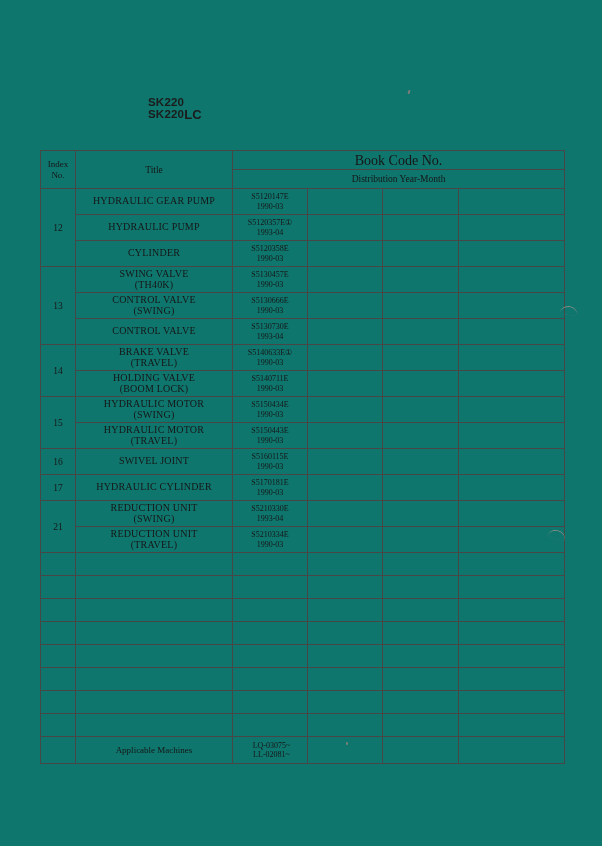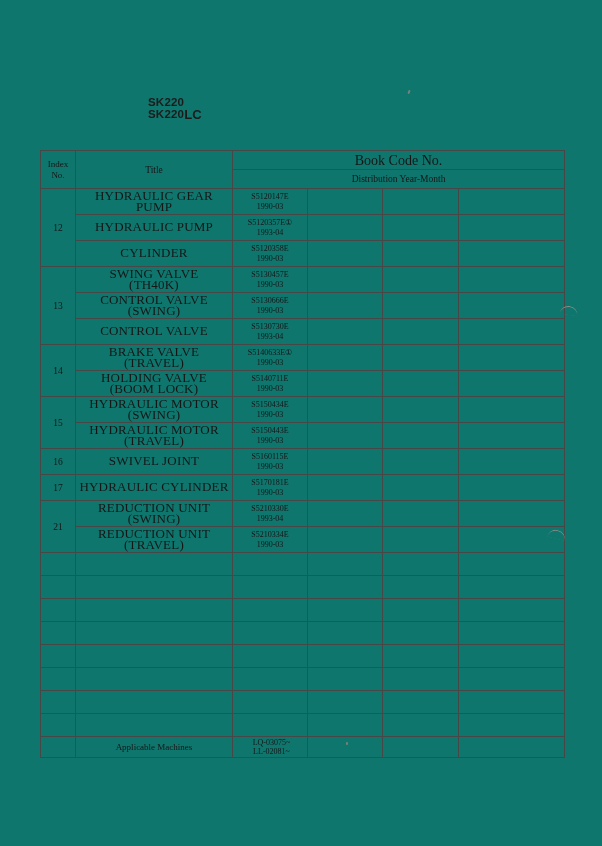--- a/index.html
+++ b/index.html
@@ -34,24 +34,24 @@
   }
   .doc-table thead th { height:38px; }
   .head-index { font-size:9px; line-height:11px; }
   .head-title { font-size:9.5px; }
   .head-book  { padding:0; }
   .book-line1 { height:19px; line-height:19px; border-bottom:1px solid #474747; font-size:14px; }
   .book-line2 { height:18px; line-height:18px; font-size:9.5px; }
 
   .data-row td   { height:26px; }
   .empty-row td  { height:23px; }
-  .footer-row td { height:21px; }
+  .footer-row td { height:27px; }
 
   .index-cell { font-size:9.5px;margin-top:33px; }
-  .title-cell { font-size:13px; line-height:10.5px; letter-spacing:0.2px; }
+  .title-cell { font-size:10px; line-height:10.5px; letter-spacing:0.2px; }
   .code-cell  { font-size:8px;  line-height:9.5px; }
   .footer-title { font-size:9px; }
   .footer-code  { text-align:right; padding-left:3px !important; font-size:8px; line-height:9.5px; }
 
   
   .artifact-curve {
     position:absolute; width:18px; height:9px;
     border-top:1.5px solid #8b8b86;
     border-radius:50% 50% 0 0 / 100% 100% 0 0;
     transform:rotate(8deg);

